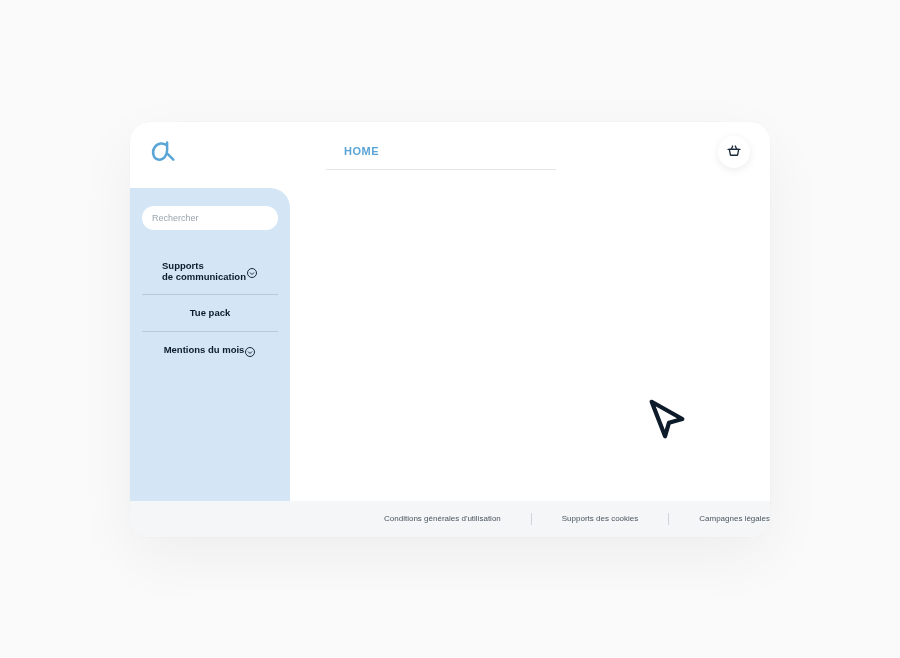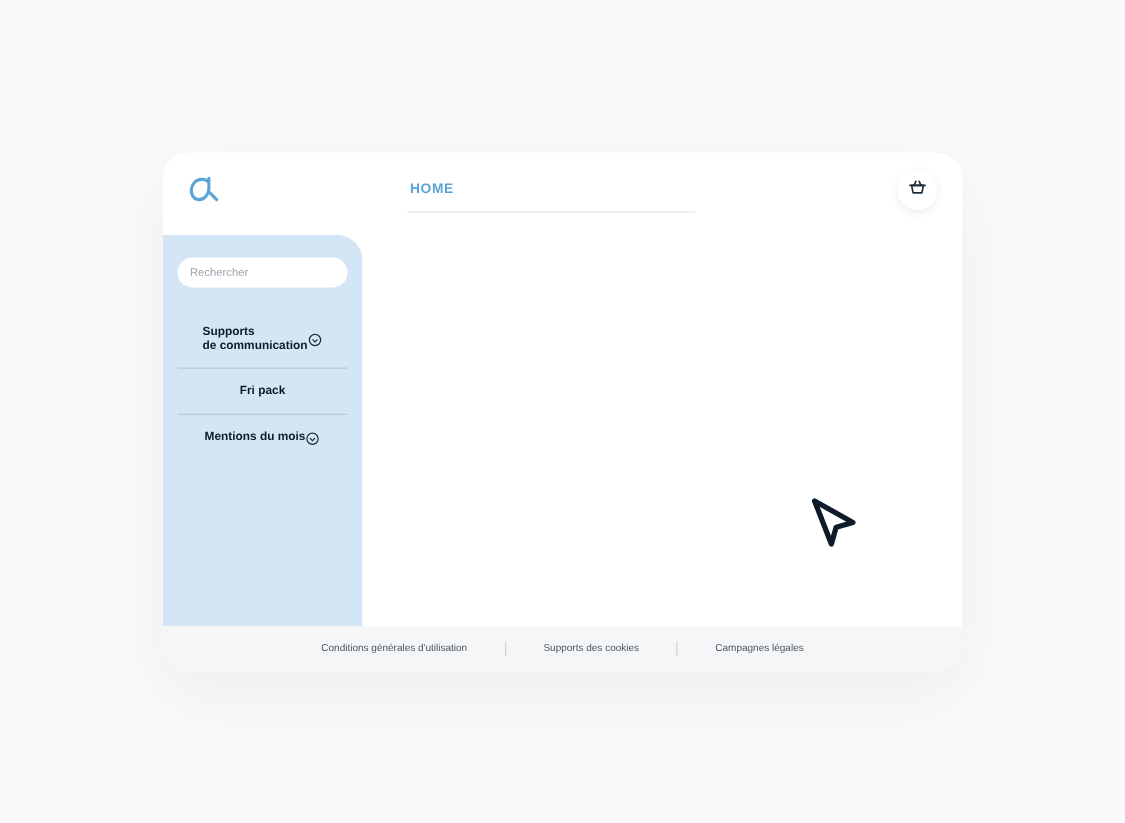--- a/index.html
+++ b/index.html
@@ -29,20 +29,21 @@
       overflow: hidden;
       display: flex;
       flex-direction: column;
     }
 
     .header {
       display: flex;
       align-items: center;
       padding: 14px 20px 10px 20px;
       position: relative;
+      gap: 16px;
     }
 
     .logo {
       width: 28px;
       height: 22px;
       color: #5ba5d6;
       flex-shrink: 0;
     }
 
     .tabs-area {
@@ -156,21 +157,21 @@
       right: 80px;
       bottom: 55px;
       color: #0d1b2a;
     }
 
     .footer {
       background: #f5f6f7;
       padding: 12px 0;
       display: flex;
       align-items: center;
-      justify-content: center;
+      justify-content: flex-end;
       gap: 30px;
     }
 
     .footer a {
       font-size: 8px;
       color: #4a5560;
       text-decoration: none;
       cursor: pointer;
     }
 
@@ -227,21 +228,21 @@
         <span class="chevron">
           <svg viewBox="0 0 24 24" fill="none" stroke="currentColor" stroke-width="2">
             <circle cx="12" cy="12" r="9"></circle>
             <path d="M8 11l4 4 4-4"></path>
           </svg>
         </span>
       </div>
 
       <div class="nav-item">
         <div class="nav-label">
-          <span>Fri pack</span>
+          <span>Tue pack</span>
         </div>
       </div>
 
       <div class="nav-item">
         <div class="nav-label">
           <span>Mentions du mois</span>
         </div>
         <span class="chevron">
           <svg viewBox="0 0 24 24" fill="none" stroke="currentColor" stroke-width="2">
             <circle cx="12" cy="12" r="9"></circle>

